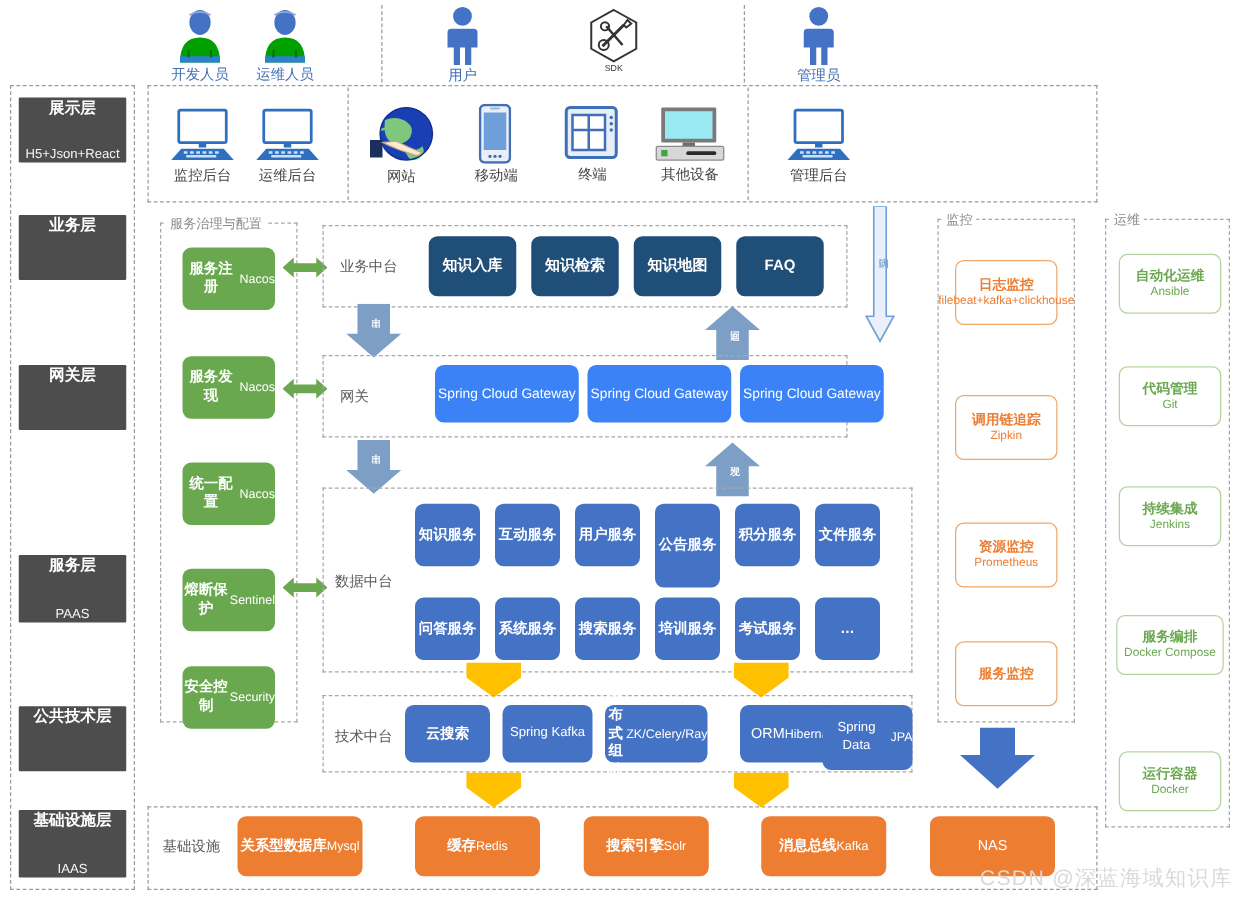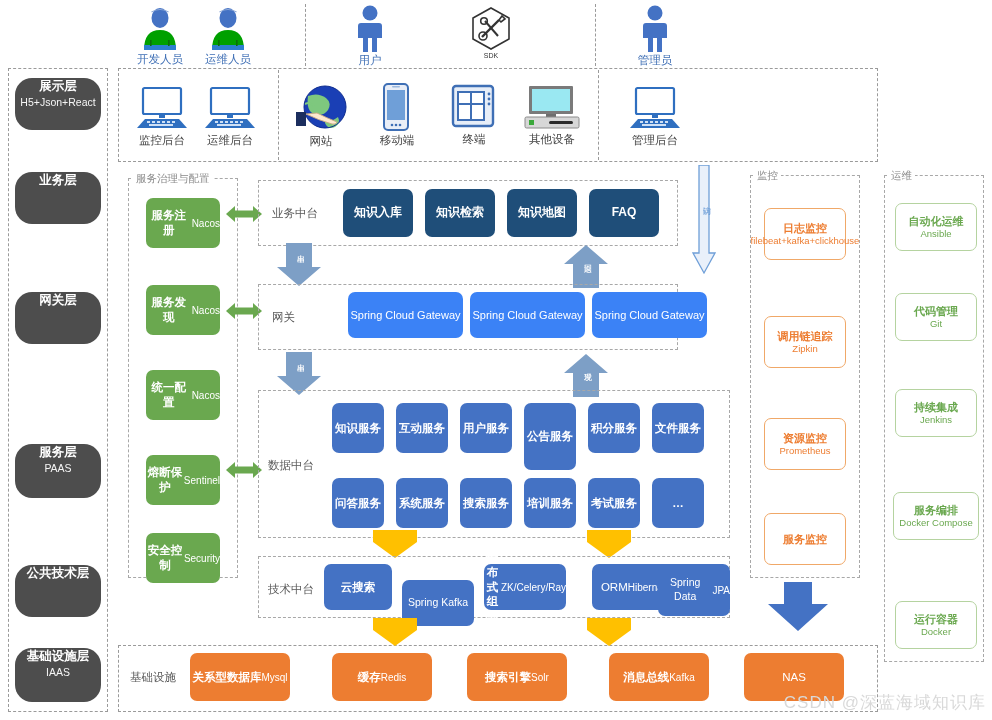--- a/index.html
+++ b/index.html
@@ -10,22 +10,22 @@
   }
   .abs{position:absolute;box-sizing:border-box;}
 
   
   .dash{border:1.6px dashed #9a9a9a;}
   .dash-thin{border:1.4px dashed #a8a8a8;}
   .grp-label{position:absolute;font-size:10.5px;color:#8a8a8a;background:#fff;padding:0 3px;}
 
   
   .layer{
-    background:#4d4d4d;color:#ffffff;border-radius:17px;
-    display:flex;flex-direction:column;align-items:center;justify-content:flex-start;
+    background:#4d4d4d;color:#ffffff;border-radius:1px;
+    display:flex;flex-direction:column;align-items:center;justify-content:space-between;
     font-size:12.5px;line-height:1.35;text-align:center;font-weight:600;
   }
   .layer .sub{font-size:10.5px;font-weight:400;opacity:.95;}
 
   
   .node{
     border-radius:7px;display:flex;flex-direction:row;
     align-items:center;justify-content:center;text-align:center;
     line-height:1.3;color:#fff;font-size:11.5px;font-weight:600;
   }
@@ -418,21 +418,21 @@
   </svg>
 </div>
 
 <div class="abs dash-thin" style="left:258px;top:556px;width:472px;height:62px;"></div>
 <div class="rowlabel" style="left:268px;top:582px;">技术中台</div>
 
 <div class="abs node blue" style="left:324px;top:564px;width:68px;height:46px;">
   <div>云搜索</div>
   <div class="sub"></div>
 </div>
-<div class="abs node blue" style="left:402px;top:564px;width:72px;height:46px;margin-top:16px;">
+<div class="abs node blue" style="left:402px;top:564px;width:72px;height:46px;">
   <div style="font-size:10.5px;font-weight:500;">Spring Kafka</div>
   <div class="sub"></div>
 </div>
 <div class="abs node blue" style="left:484px;top:564px;width:82px;height:46px;">
   <div>分布式组件</div>
   <div class="sub">ZK/Celery/Ray</div>
 </div>
 <div class="abs node blue" style="left:592px;top:564px;width:88px;height:46px;">
   <div style="font-weight:500;">ORM</div>
   <div class="sub">Hibernate</div>

